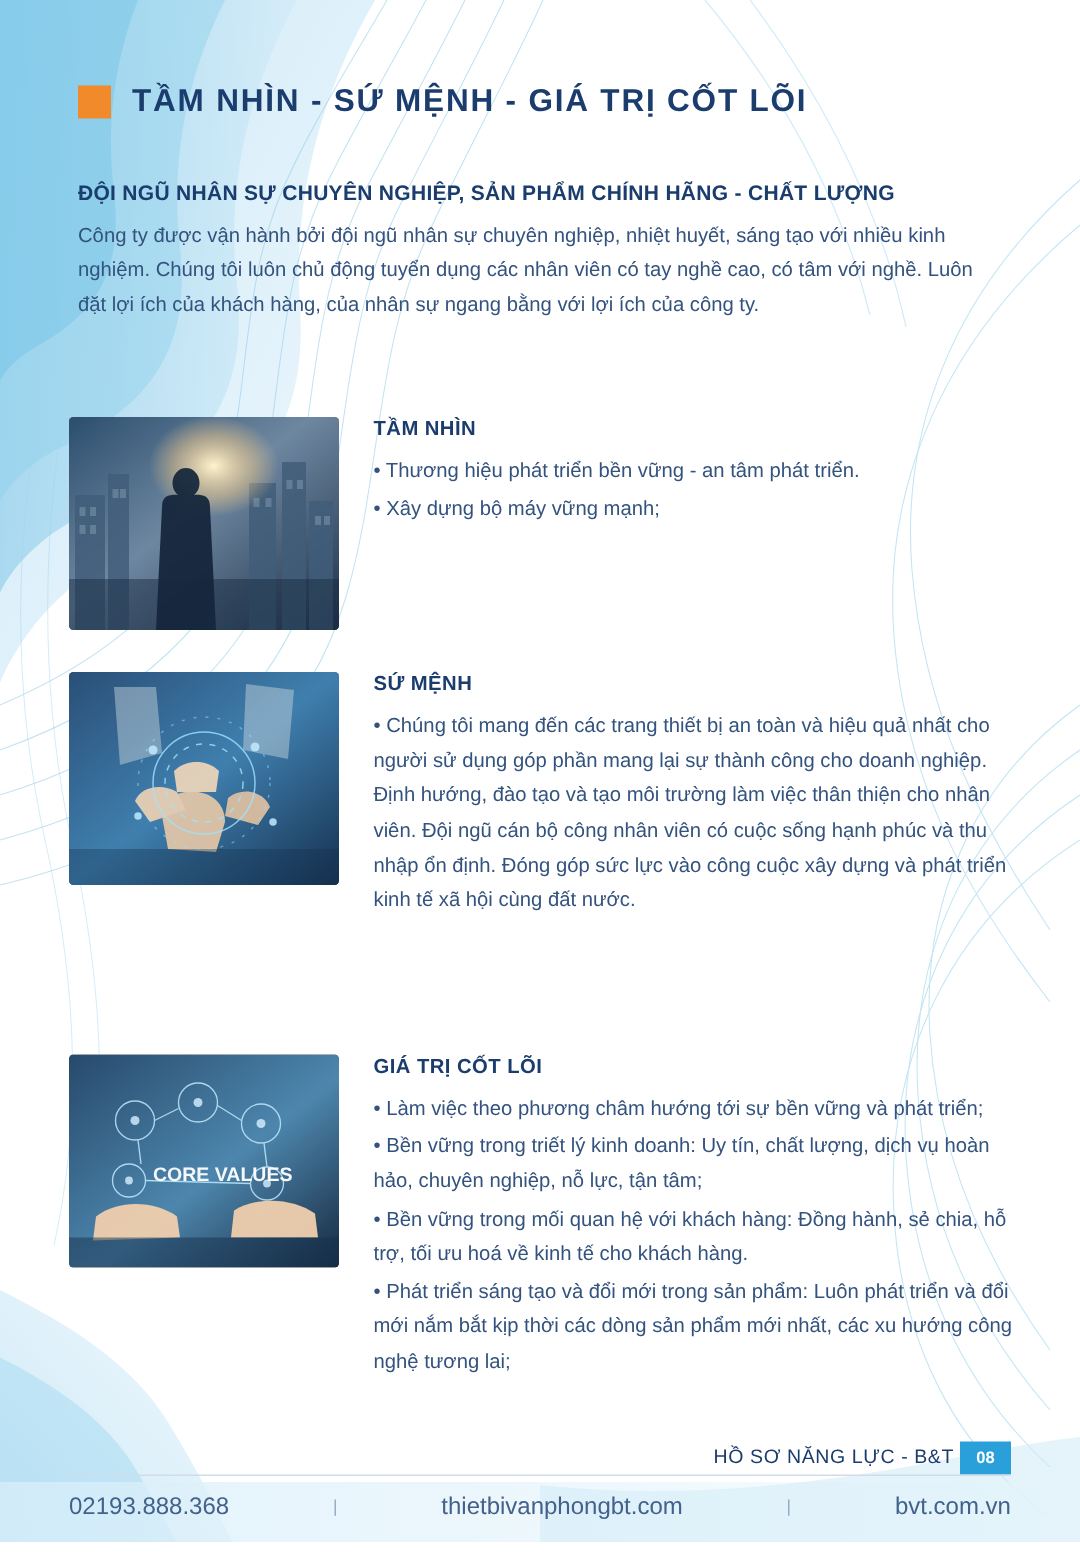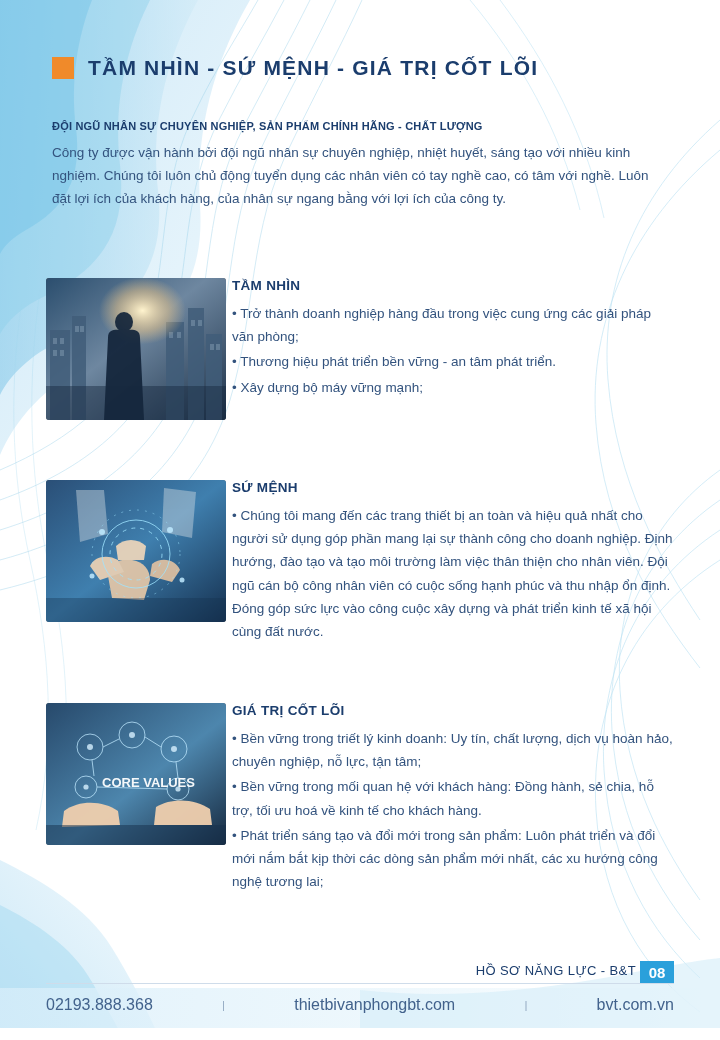--- a/index.html
+++ b/index.html
@@ -46,21 +46,21 @@
   }
 
   
   .intro {
     position: absolute;
     left: 52px;
     top: 120px;
     width: 616px;
   }
   .intro-title {
-    font-size: 11px;
+    font-size: 14px;
     font-weight: bold;
     color: #1b3d6d;
     letter-spacing: 0.2px;
     margin-bottom: 9px;
   }
   .intro-body {
     font-size: 13.5px;
     line-height: 1.72;
     color: #33537e;
   }
@@ -77,39 +77,39 @@
     width: 180px;
     height: 142px;
     flex: none;
     border-radius: 3px;
     overflow: hidden;
     position: relative;
     background: #737373;
   }
   .thumb svg { display: block; width: 180px; height: 142px; }
   .sec-body {
-    padding-left: 6px;
+    padding-left: 23px;
     flex: 1;
   }
   .sec-title {
     font-size: 13.5px;
     font-weight: bold;
     color: #1b3d6d;
     letter-spacing: 0.3px;
     margin-bottom: 9px;
   }
   .bullet {
     font-size: 13.5px;
     line-height: 1.72;
     color: #33537e;
     margin-bottom: 2px;
   }
 
   #sec-vision { top: 278px; }
-  #sec-mission { top: 448px; margin-top: 32px; }
+  #sec-mission { top: 448px; }
   #sec-values  { top: 703px; }
 
   
   .footer-band {
     position: absolute;
     left: 0;
     bottom: 0;
     width: 720px;
     height: 62px;
   }
@@ -131,21 +131,21 @@
     letter-spacing: 0.4px;
   }
   .page-num {
     position: absolute;
     right: 46px;
     bottom: 45px;
     width: 34px;
     height: 22px;
     background: #2aa0db;
     color: #ffffff;
-    font-size: 15px;
+    font-size: 11px;
     font-weight: bold;
     display: flex;
     align-items: center;
     justify-content: center;
   }
   .footer-row {
     position: absolute;
     left: 46px;
     right: 46px;
     bottom: 14px;
@@ -281,21 +281,20 @@
         <ellipse cx="94" cy="48" rx="62" ry="48" fill="url(#vsun)"></ellipse>
         <g fill="#13243a" opacity="0.92">
           <ellipse cx="78" cy="44" rx="9" ry="10"></ellipse>
           <path d="M62,60 C62,50 70,52 78,52 C86,52 94,50 94,60 L98,142 L58,142 Z"></path>
         </g>
         <rect y="108" width="180" height="34" fill="#16293f" opacity="0.45"></rect>
       </svg>
     </div>
     <div class="sec-body">
       <div class="sec-title">TẦM NHÌN</div>
-      <div class="bullet">• Trở thành doanh nghiệp hàng đầu trong việc cung ứng các giải pháp văn phòng;</div>
       <div class="bullet">• Thương hiệu phát triển bền vững - an tâm phát triển.</div>
       <div class="bullet">• Xây dựng bộ máy vững mạnh;</div>
     </div>
   </div>
 
   <div class="section" id="sec-mission">
     <div class="thumb">
       <svg viewBox="0 0 180 142" xmlns="http://www.w3.org/2000/svg">
         <defs>
           <linearGradient id="m1" x1="0" y1="0" x2="1" y2="1">
@@ -367,20 +366,21 @@
         <text x="56" y="84" font-family="Liberation Sans, sans-serif" font-size="13" font-weight="bold" fill="#ffffff" opacity="0.95">CORE VALUES</text>
         <g fill="#f0cfae" opacity="0.95">
           <path d="M18,108 C34,96 58,98 72,108 L74,122 L16,124 Z"></path>
           <path d="M110,104 C126,94 150,96 164,106 L166,122 L108,122 Z"></path>
         </g>
         <rect y="122" width="180" height="20" fill="#16304c" opacity="0.5"></rect>
       </svg>
     </div>
     <div class="sec-body">
       <div class="sec-title">GIÁ TRỊ CỐT LÕI</div>
+      <div class="bullet">• Làm việc theo phương châm hướng tới sự bền vững và phát triển;</div>
       <div class="bullet">• Bền vững trong triết lý kinh doanh: Uy tín, chất lượng, dịch vụ hoàn hảo, chuyên nghiệp, nỗ lực, tận tâm;</div>
       <div class="bullet">• Bền vững trong mối quan hệ với khách hàng: Đồng hành, sẻ chia, hỗ trợ, tối ưu hoá về kinh tế cho khách hàng.</div>
       <div class="bullet">• Phát triển sáng tạo và đổi mới trong sản phẩm: Luôn phát triển và đổi mới nắm bắt kịp thời các dòng sản phẩm mới nhất, các xu hướng công nghệ tương lai;</div>
     </div>
   </div>
 
   <div class="footer-band">
     <div class="footer-title">HỒ SƠ NĂNG LỰC - B&amp;T</div>
     <div class="page-num">08</div>
     <div class="footer-line"></div>

